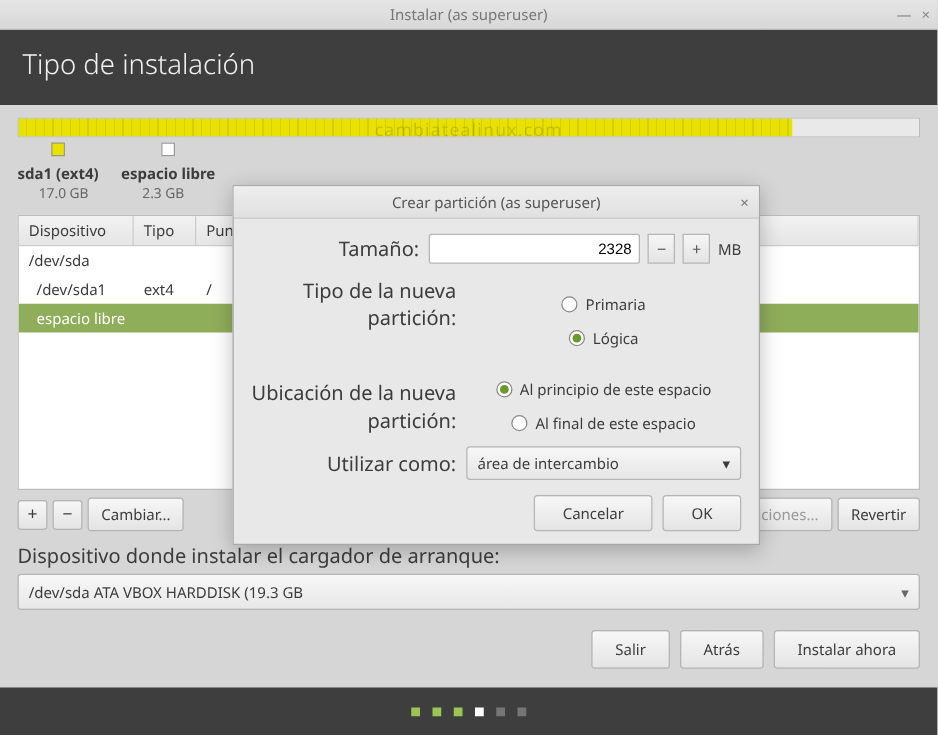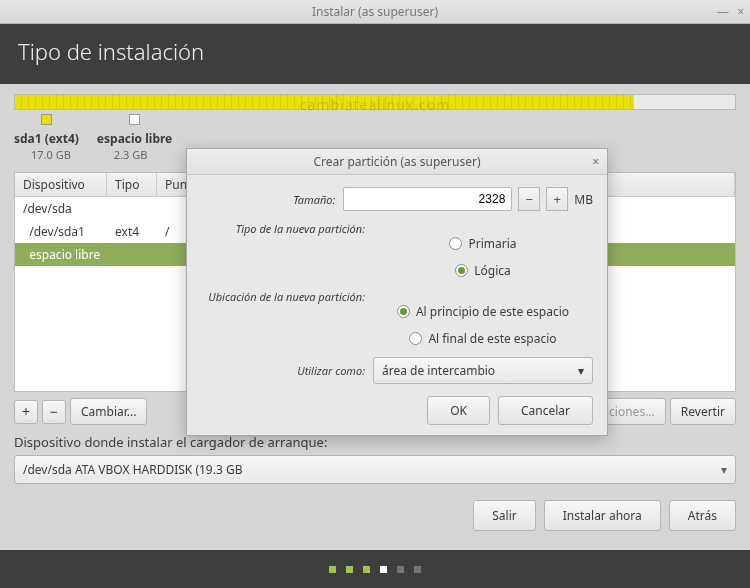--- a/index.html
+++ b/index.html
@@ -92,21 +92,21 @@
     border: 1px solid #b5b5b5;
     border-radius: 3px;
     padding: 4px 10px;
     font-size: 12px;
     color: #3c3c3c;
     cursor: default;
   }
   .tbar .sq { width: 24px; height: 24px; padding: 0; display: flex; align-items: center; justify-content: center; font-size: 14px; }
   .tbar .spacer { flex: 1; }
   .tbar .btn.dis { color: #9a9a9a; }
-  .bootlabel { margin-top: 8px; font-size: 13px; }
+  .bootlabel { margin-top: 8px; font-size: 16px; }
   .bootselect {
     margin-top: 4px;
     background: linear-gradient(#f7f7f7,#e8e8e8);
     border: 1px solid #b5b5b5;
     border-radius: 3px;
     padding: 5px 8px;
     display: flex; justify-content: space-between; align-items: center;
     font-size: 12px;
   }
   .bootselect .chev { color: #666; }
@@ -136,21 +136,21 @@
     background: linear-gradient(#eeeeee,#e0e0e0);
     border-bottom: 1px solid #c8c8c8;
     display: flex; align-items: center; justify-content: center;
     font-size: 12px; color: #555;
     position: relative;
     text-align: center;
   }
   .dlg .dtitle .x { position: absolute; right: 8px; color: #777; }
   .dlg .body { padding: 12px 14px 10px; }
   .dlg .row { display: flex; align-items: center; margin-bottom: 10px; }
-  .dlg .lbl { width: 172px; text-align: right; padding-right: 8px; font-size: 11px; font-style: italic; }
+  .dlg .lbl { width: 172px; text-align: right; padding-right: 8px; font-size: 16px; }
   .dlg .ctrl { flex: 1; display: flex; align-items: center; gap: 6px; font-size: 12px; }
   .dlg input[type=text] {
     flex: 1;
     border: 1px solid #b5b5b5;
     border-radius: 2px;
     padding: 4px 6px;
     text-align: right;
     font-size: 12px;
     background: #fff;
   }
@@ -250,22 +250,22 @@
   </div>
 
   <div class="bootlabel">Dispositivo donde instalar el cargador de arranque:</div>
   <div class="bootselect">
     <span>/dev/sda   ATA VBOX HARDDISK (19.3 GB</span>
     <span class="chev">▾</span>
   </div>
 
   <div class="actionrow">
     <div class="btn">Salir</div>
+    <div class="btn">Atrás</div>
     <div class="btn">Instalar ahora</div>
-    <div class="btn">Atrás</div>
   </div>
 </div>
 
 <div class="footer">
   <span class="dot on"></span>
   <span class="dot on"></span>
   <span class="dot on"></span>
   <span class="dot white"></span>
   <span class="dot"></span>
   <span class="dot"></span>
@@ -292,21 +292,21 @@
         <label class="radio">
           <span class="rcircle"></span>
           <span>Primaria</span>
         </label>
         <label class="radio">
           <span class="rcircle sel"></span>
           <span>Lógica</span>
         </label>
       </div>
     </div>
-    <div class="row" style="align-items:flex-start">
+    <div class="row" style="align-items:flex-end">
       <div class="lbl">Ubicación de la nueva partición:</div>
       <div class="ctrl radiocol">
         <label class="radio">
           <span class="rcircle sel"></span>
           <span>Al principio de este espacio</span>
         </label>
         <label class="radio">
           <span class="rcircle"></span>
           <span>Al final de este espacio</span>
         </label>
@@ -315,17 +315,17 @@
     <div class="row">
       <div class="lbl">Utilizar como:</div>
       <div class="ctrl">
         <div class="combo">
           <span>área de intercambio</span>
           <span>▾</span>
         </div>
       </div>
     </div>
     <div class="dlgbtns">
+      <div class="btn">Cancelar</div>
       <div class="btn">OK</div>
-      <div class="btn">Cancelar</div>
     </div>
   </div>
 </div>
 
 </body></html>

